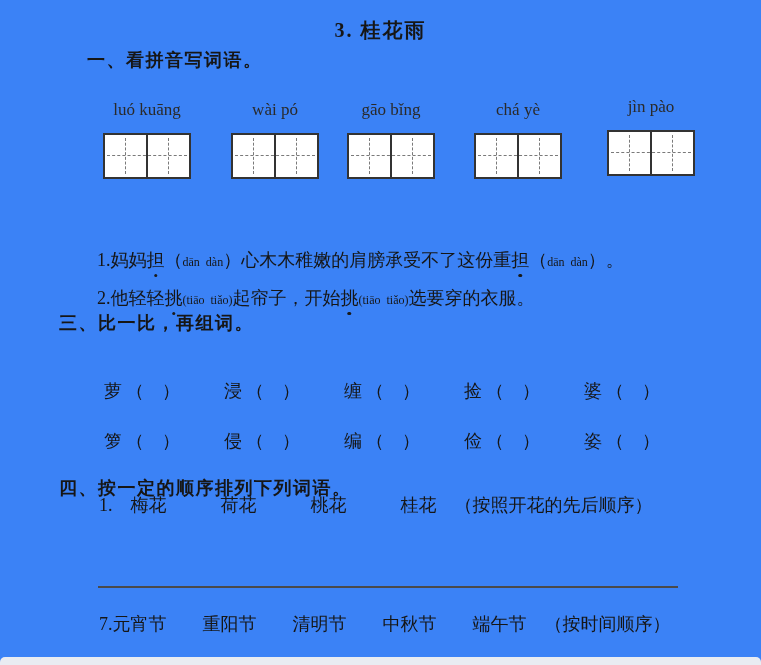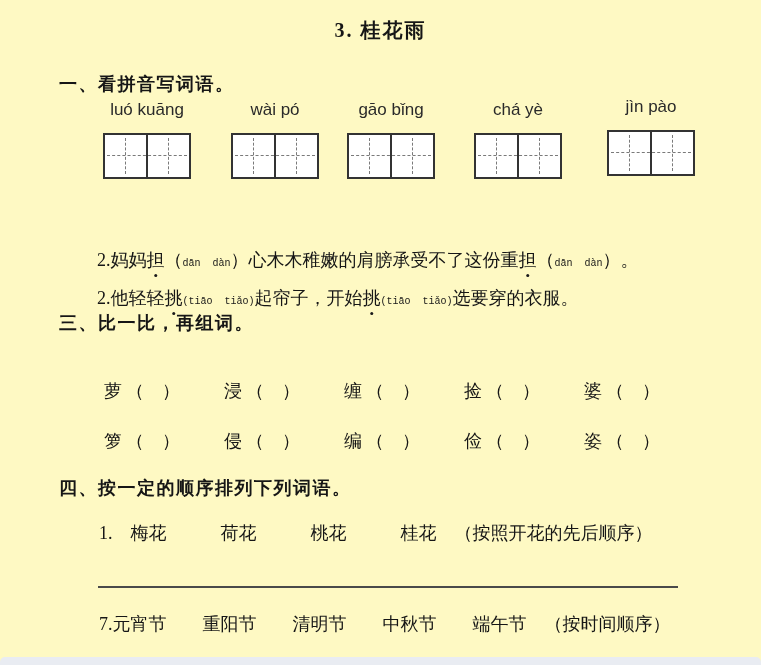--- a/index.html
+++ b/index.html
@@ -1,44 +1,44 @@
 <!DOCTYPE html>
 <html><head>
 <meta charset="utf-8">
 <style>
   html,body { margin:0; padding:0; background:#ffffff; }
   .page {
     position:relative;
     width:761px; height:665px;
-    background:#fef9c3;
+    background:#3b82f6;
     overflow:hidden;
     font-family:"Liberation Serif","DejaVu Serif",serif;
     color:#161616;
   }
   .title {
     position:absolute; top:17px; left:0; width:100%;
     margin:0; text-align:center;
     font-size:20px; font-weight:bold; letter-spacing:2px;
   }
   .heading {
     position:absolute; left:59px;
     font-size:18px; font-weight:bold; letter-spacing:1.5px;
     white-space:nowrap;
   }
-  .h-s1 { top:72px; }
+  .h-s1 { top:48px;margin-left:28px; }
   .h-s2 { top:206px; }
   .h-s3 { top:311px; }
   .h-s4 { top:476px; }
 
   
   .word-block { position:absolute; top:133px; }
   .pinyin {
     position:absolute; top:-33px; left:50%; transform:translateX(-50%);
     white-space:nowrap; text-align:right;
-    font-family:Liberation Sans, sans-serif;
+    font-family:Liberation Serif, serif;
     font-size:17px; color:#2a2a2a;
   }
   .grid {
     position:relative; display:flex;
     width:84px; height:42px;
     border:2px solid #333333; box-sizing:content-box;
     background:#fff;
   }
   .grid::after {
     content:""; position:absolute; left:2px; right:2px; top:50%;
@@ -51,22 +51,22 @@
     border-left:1.5px dashed #7a7a7a; transform:translateX(-1px);
   }
 
   .body-line {
     position:absolute; left:97px; margin:0;
     font-size:18px; white-space:nowrap;
   }
   .q1 { top:248px; }
   .q2 { top:286px; }
   .pinyin-mono {
-    font-family:Liberation Mono, monospace;
-    font-size:10px; white-space:pre;
+    font-family:Liberation Serif, serif;
+    font-size:12px; white-space:pre;
   }
   .dot-under { position:relative; display:inline-block; }
   .dot-under::after {
     content:""; position:absolute; left:50%; transform:translateX(-50%);
     bottom:-5px; width:3.5px; height:3.5px; border-radius:50%;
     background:#1a1a1a;
   }
 
   .zuci-row {
     position:absolute; left:104px; width:556px;
@@ -74,21 +74,21 @@
     font-size:18px; white-space:nowrap;
   }
   .r1 { top:379px; }
   .r2 { top:429px; }
   .zuci-unit .zi { margin-right:4px; }
 
   .s4-line {
     position:absolute; left:99px; margin:0;
     font-size:18px; white-space:nowrap;
   }
-  .s4-1 { top:521px; }
+  .s4-1 { top:493px; }
   .s4-2 { top:612px; }
   .answer-line {
     position:absolute; left:98px; top:586px; width:580px; height:0;
     border-top:2px solid #4a4a4a;
   }
   .bottom-bar {
     position:absolute; left:0; right:0; bottom:0; height:8px;
     background:#e9ecf2;
     border-top-left-radius:5px; border-top-right-radius:5px;
   }
@@ -132,21 +132,21 @@
   </div>
   <div class="word-block" style="left:607px; top:130px">
     <div class="pinyin">jìn pào</div>
     <div class="grid">
       <div class="cell"></div>
       <div class="cell"></div>
     </div>
   </div>
 
 
-  <p class="body-line q1"><span>2.妈妈</span><span class="dot-under">担</span><span>（</span><span class="pinyin-mono">dān  dàn</span><span>）心木木稚嫩的肩膀承受不了这份重</span><span class="dot-under">担</span><span>（</span><span class="pinyin-mono">dān  dàn</span><span>）。</span></p>
+  <p class="body-line q1"><span>1.妈妈</span><span class="dot-under">担</span><span>（</span><span class="pinyin-mono">dān  dàn</span><span>）心木木稚嫩的肩膀承受不了这份重</span><span class="dot-under">担</span><span>（</span><span class="pinyin-mono">dān  dàn</span><span>）。</span></p>
 
   <p class="body-line q2"><span>2.他轻轻</span><span class="dot-under">挑</span><span class="pinyin-mono">(tiāo  tiǎo)</span><span>起帘子，开始</span><span class="dot-under">挑</span><span class="pinyin-mono">(tiāo  tiǎo)</span><span>选要穿的衣服。</span></p>
 
   <div class="heading h-s3">三、比一比，再组词。</div>
 
   <div class="zuci-row r1">
     <span class="zuci-unit"><span class="zi">萝</span><span class="bracket">（　）</span></span>
     <span class="zuci-unit"><span class="zi">浸</span><span class="bracket">（　）</span></span>
     <span class="zuci-unit"><span class="zi">缠</span><span class="bracket">（　）</span></span>
     <span class="zuci-unit"><span class="zi">捡</span><span class="bracket">（　）</span></span>

